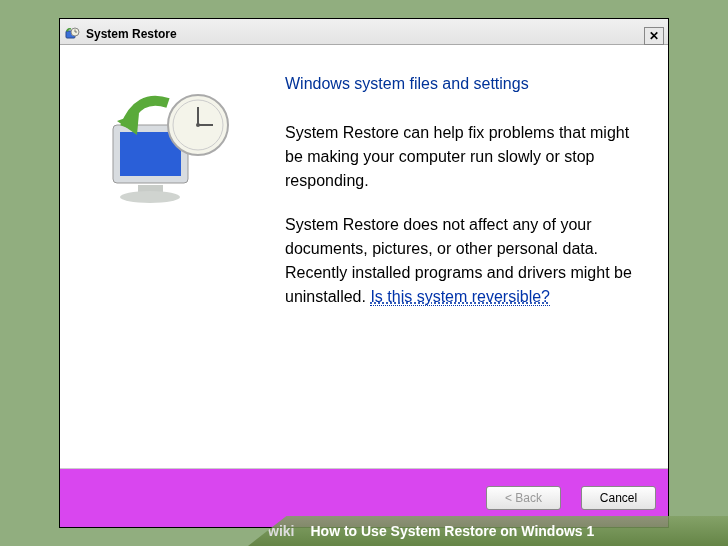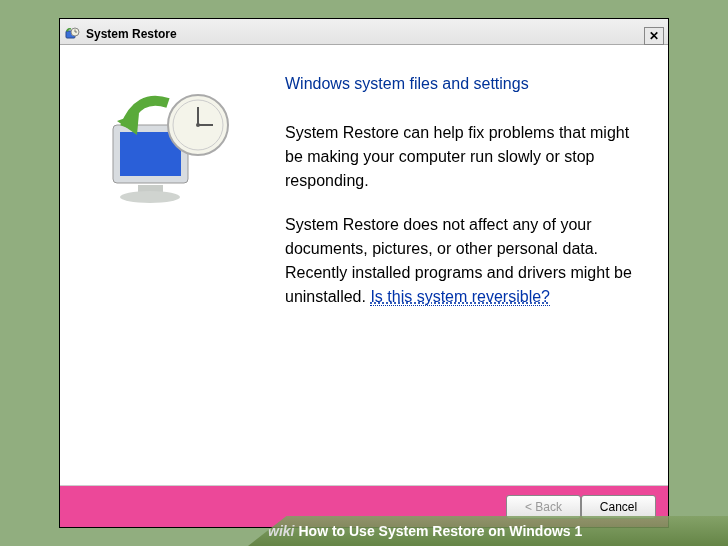--- a/index.html
+++ b/index.html
@@ -89,28 +89,28 @@
       line-height: 1.5;
       margin-bottom: 20px;
     }
     .link {
       color: #0033aa;
       text-decoration: underline dotted;
       border-bottom: 1px dotted #0033aa;
       cursor: help;
     }
     .footer {
-      height: 42px;
-      background: #ec4899;
+      height: 59px;
+      background: #d946ef;
       border-top: 1px solid #ccc;
       display: flex;
       justify-content: flex-end;
       align-items: center;
       padding: 0 12px;
-      gap: 0;
+      gap: 20px;
     }
     .btn {
       min-width: 75px;
       height: 24px;
       background: linear-gradient(to bottom, #fefefe, #e4e4e4);
       border: 1px solid #888;
       border-radius: 3px;
       font-size: 12px;
       cursor: pointer;
       display: flex;
@@ -137,22 +137,21 @@
       align-items: center;
       padding-left: 20px;
       color: #fff;
       font-size: 14px;
       font-weight: bold;
       clip-path: polygon(8% 0, 100% 0, 100% 100%, 0 100%);
     }
     .wiki-logo {
       color: #ddd;
       font-weight: bold;
-      margin-right: 4px;
-      font-style: italic;
+      margin-right: 16px;
     }
   </style>
 </head>
 <body>
 
 <div class="window">
   <div class="titlebar">
     <span class="titlebar-icon">
       <svg viewBox="0 0 16 16">
         <rect x="2" y="4" width="9" height="7" rx="1" fill="#3a6fd8" stroke="#2a4a8a"></rect>

